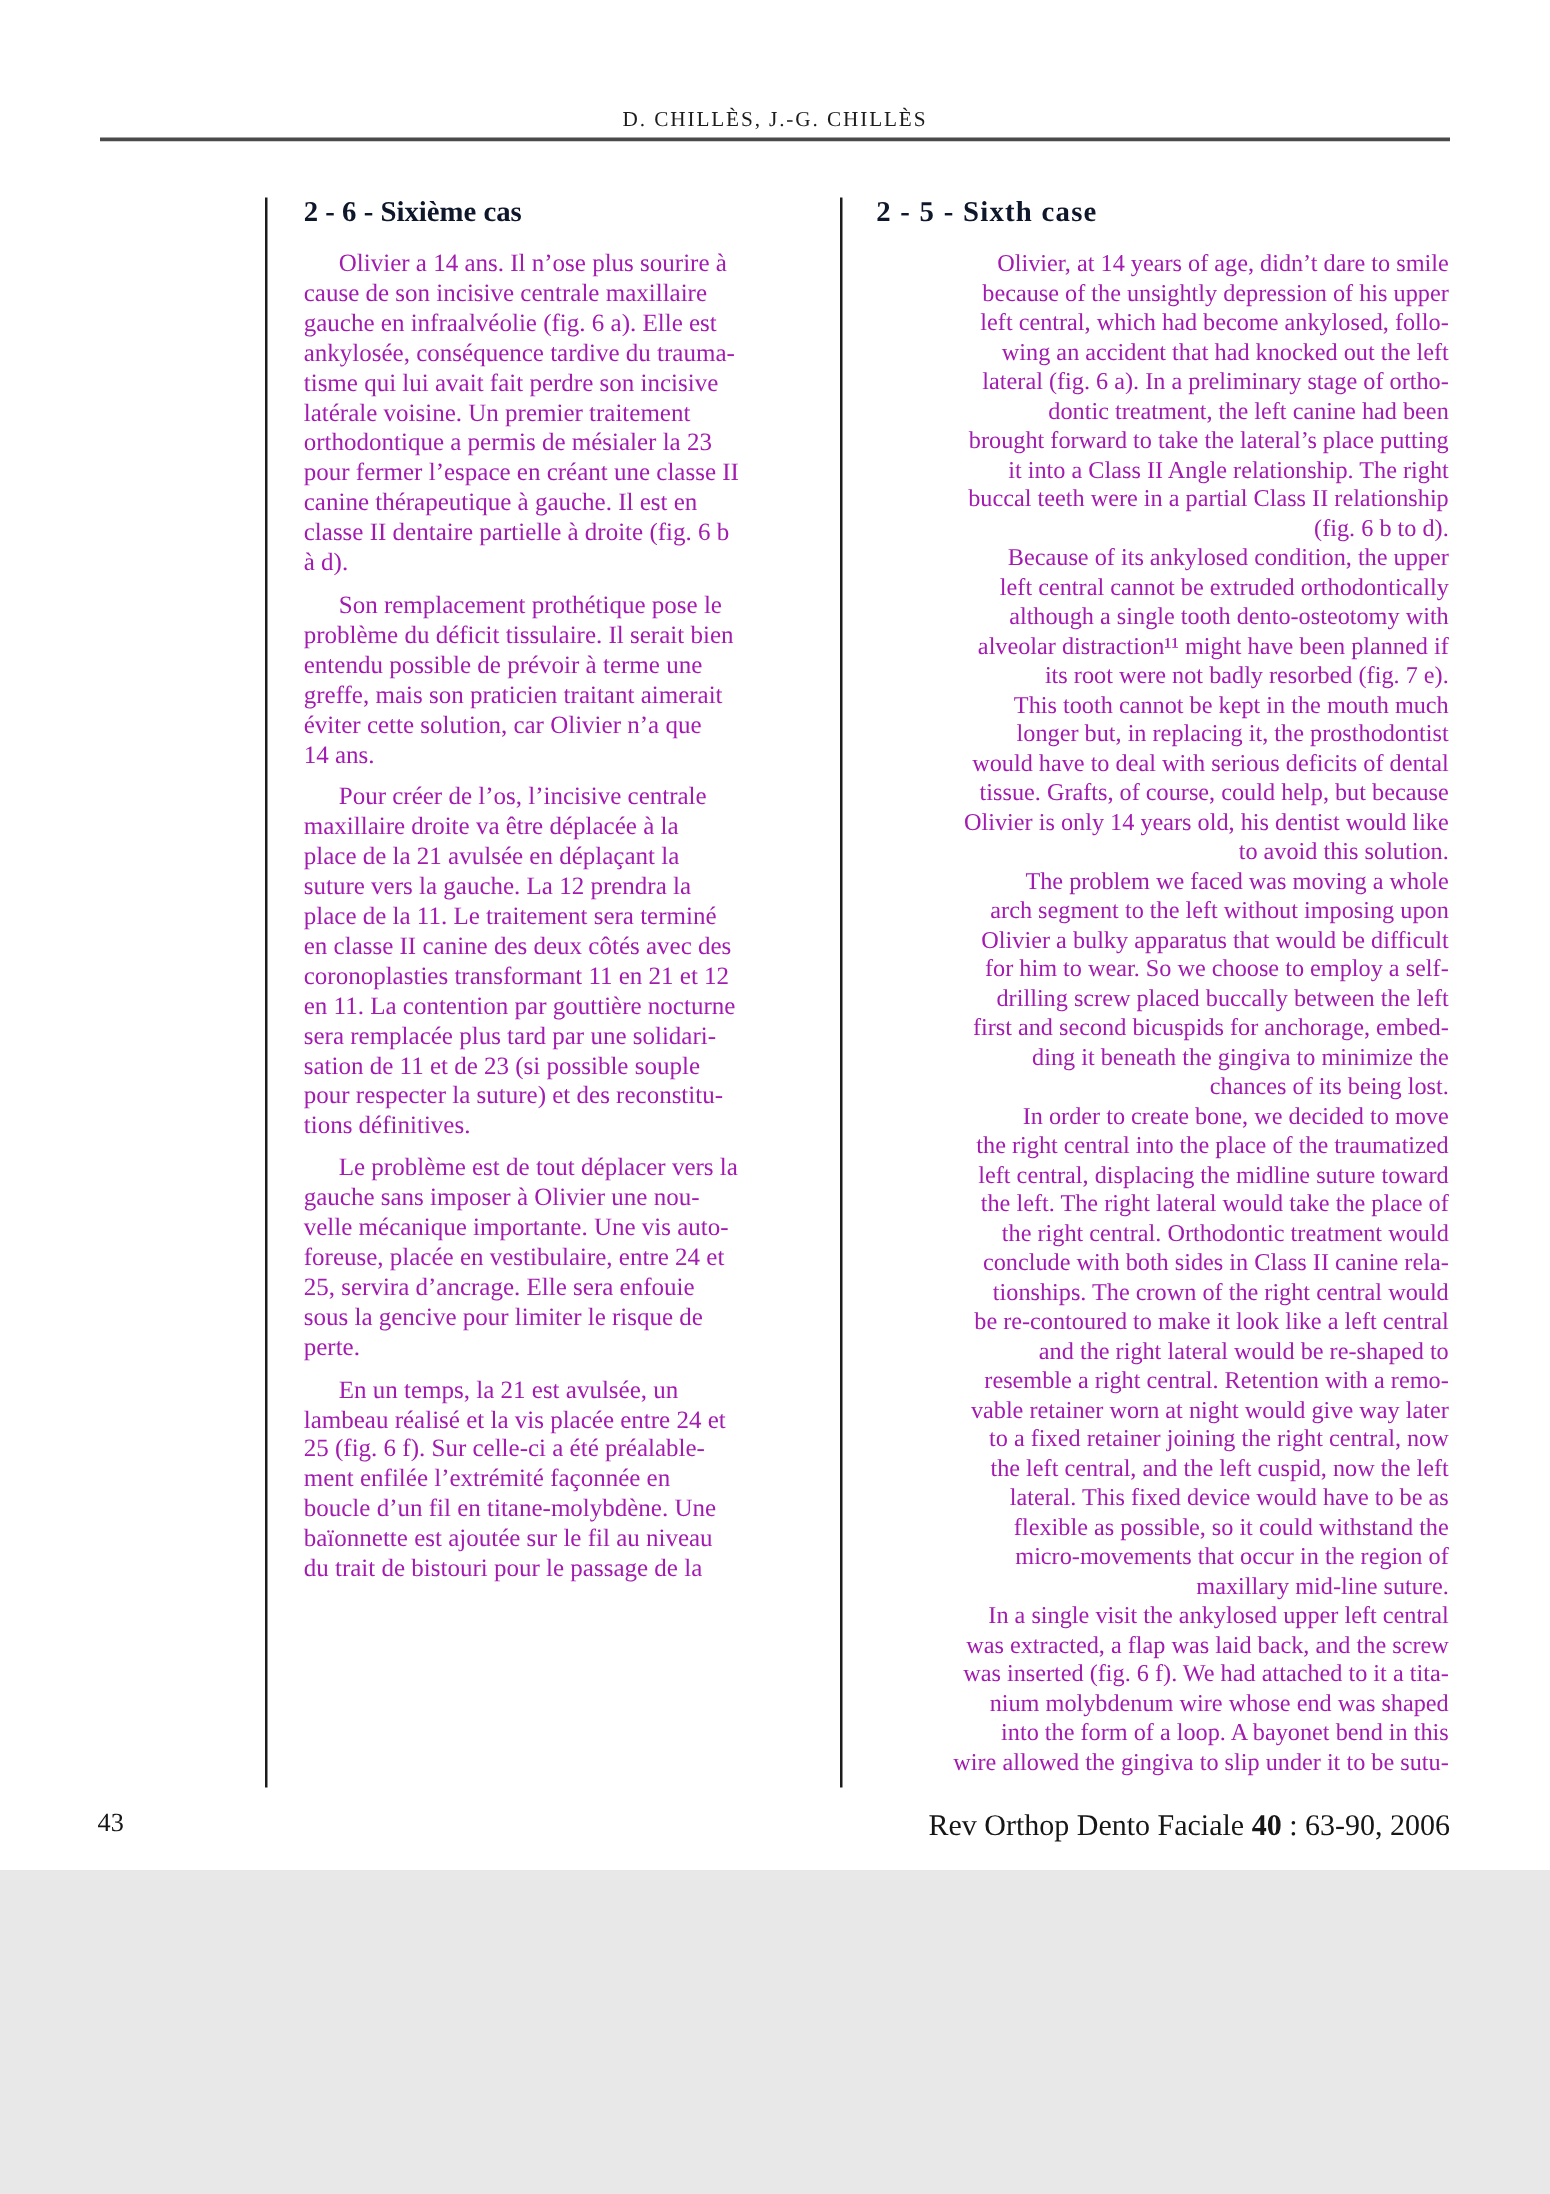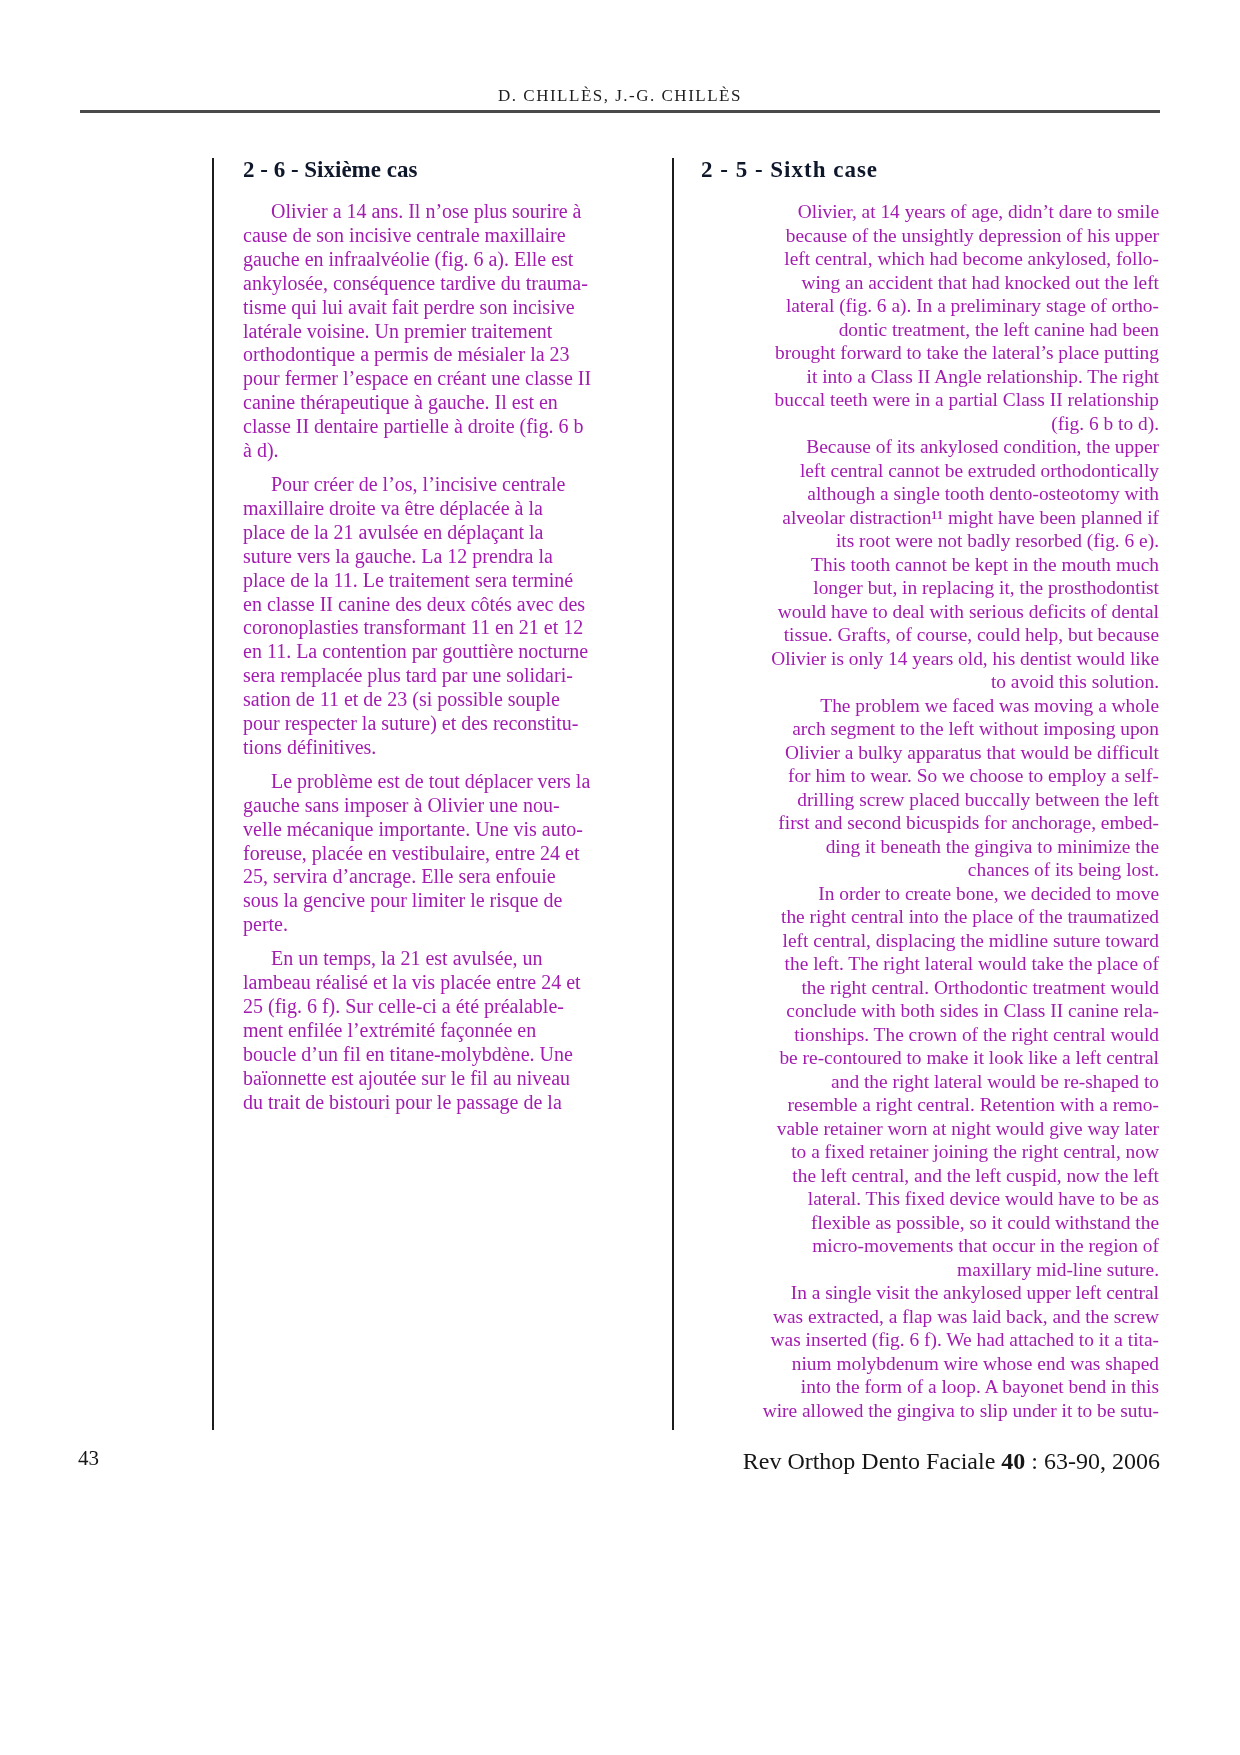--- a/index.html
+++ b/index.html
@@ -1,19 +1,19 @@
 <!DOCTYPE html>
 <html><head>
 <meta charset="utf-8">
 <style>
   html, body { margin: 0; padding: 0; background: #e8e8e8; }
   .page {
     position: relative;
     width: 1240px;
-    height: 1755px;
+    height: 1496px;
     margin: 0 auto;
     background: #ffffff;
     color: #161616;
     font-family: "Liberation Serif", serif;
   }
   .running-head {
     position: absolute;
     top: 86px; left: 0;
     width: 100%;
     text-align: center;
@@ -98,20 +98,26 @@
 cause de son incisive centrale maxillaire
 gauche en infraalvéolie (fig. 6 a). Elle est
 ankylosée, conséquence tardive du trauma-
 tisme qui lui avait fait perdre son incisive
 latérale voisine. Un premier traitement
 orthodontique a permis de mésialer la 23
 pour fermer l’espace en créant une classe II
 canine thérapeutique à gauche. Il est en
 classe II dentaire partielle à droite (fig. 6 b
 à d).</p>
+        <p class="para">Son remplacement prothétique pose le
+problème du déficit tissulaire. Il serait bien
+entendu possible de prévoir à terme une
+greffe, mais son praticien traitant aimerait
+éviter cette solution, car Olivier n’a que
+14 ans.</p>
         <p class="para">Pour créer de l’os, l’incisive centrale
 maxillaire droite va être déplacée à la
 place de la 21 avulsée en déplaçant la
 suture vers la gauche. La 12 prendra la
 place de la 11. Le traitement sera terminé
 en classe II canine des deux côtés avec des
 coronoplasties transformant 11 en 21 et 12
 en 11. La contention par gouttière nocturne
 sera remplacée plus tard par une solidari-
 sation de 11 et de 23 (si possible souple
@@ -144,21 +150,21 @@
 lateral (fig. 6 a). In a preliminary stage of ortho-
 dontic treatment, the left canine had been
 brought forward to take the lateral’s place putting
 it into a Class II Angle relationship. The right
 buccal teeth were in a partial Class II relationship
 (fig. 6 b to d).</p>
         <p class="para">Because of its ankylosed condition, the upper
 left central cannot be extruded orthodontically
 although a single tooth dento-osteotomy with
 alveolar distraction¹¹ might have been planned if
-its root were not badly resorbed (fig. 6 e).</p>
+its root were not badly resorbed (fig. 7 e).</p>
         <p class="para">This tooth cannot be kept in the mouth much
 longer but, in replacing it, the prosthodontist
 would have to deal with serious deficits of dental
 tissue. Grafts, of course, could help, but because
 Olivier is only 14 years old, his dentist would like
 to avoid this solution.</p>
         <p class="para">The problem we faced was moving a whole
 arch segment to the left without imposing upon
 Olivier a bulky apparatus that would be difficult
 for him to wear. So we choose to employ a self-

